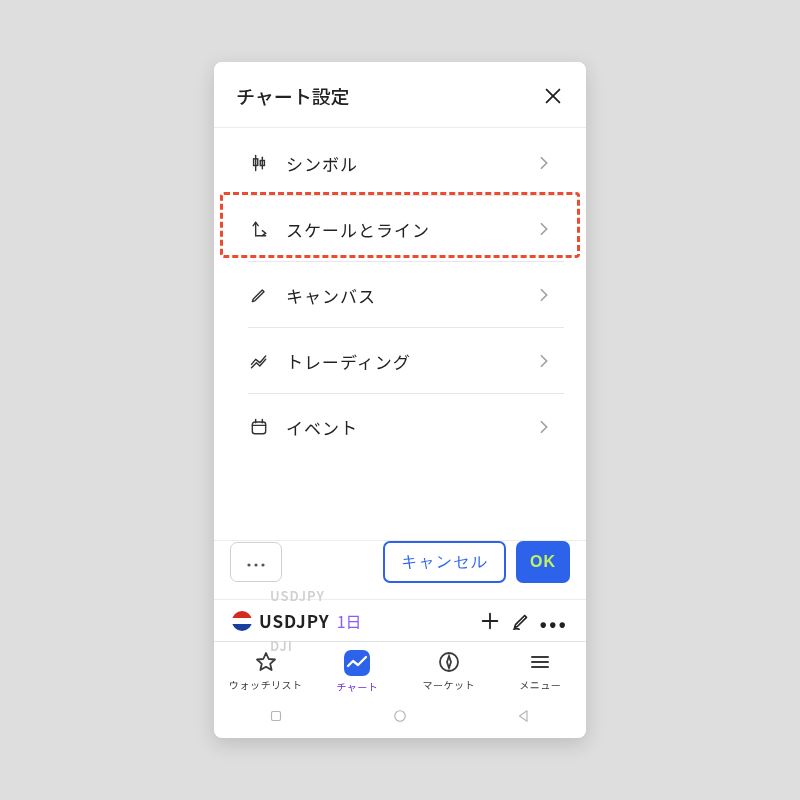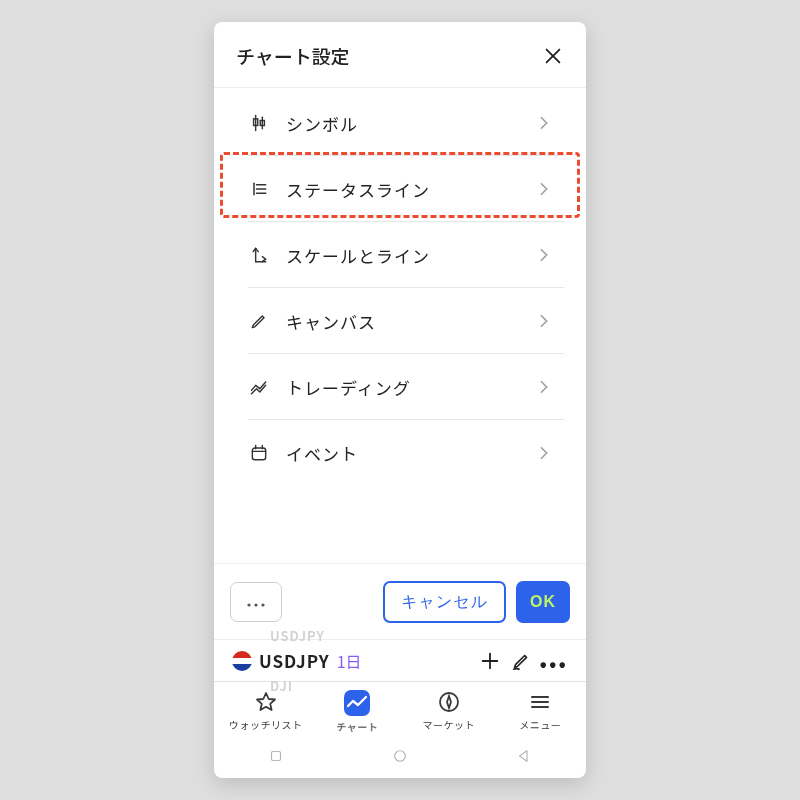--- a/index.html
+++ b/index.html
@@ -8,21 +8,21 @@
       height: 800px;
       background: #dedede;
       display: flex;
       align-items: center;
       justify-content: center;
       font-family: -apple-system, "Hiragino Sans", "Hiragino Kaku Gothic ProN", "Noto Sans JP", sans-serif;
       overflow: hidden;
     }
     .device {
       width: 372px;
-      height: 756px;
+      height: 676px;
       background: #ffffff;
       border-radius: 8px;
       box-shadow: 0 6px 20px rgba(0,0,0,0.15);
       position: relative;
       display: flex;
       flex-direction: column;
       overflow: hidden;
     }
     
     .modal-header {
@@ -70,21 +70,21 @@
       top:64px; height:66px;
       border:3px dashed #ec4b2f;
       border-radius:4px;
       pointer-events:none;
     }
 
     
     .modal-footer {
       display:flex;
       align-items:center;
-      padding: 17px 16px 16px 16px;
+      padding: 0 16px 16px 16px;
       gap:10px;
       border-top:1px solid #ededed;
     }
     .more-btn {
       height:40px; width:52px;
       border:1px solid #d0d0d0;
       border-radius:7px;
       display:flex; align-items:center; justify-content:center;
       background:#fff;
       color:#444;
@@ -154,21 +154,21 @@
       padding:8px 0 4px 6px;
       border-top:1px solid #e3e3e3;
     }
     .tab {
       flex:1;
       display:flex; flex-direction:column; align-items:center; gap:3px;
       color:#3a3a3a;
     }
     .tab svg { width:24px; height:24px; }
     .tab-label { font-size:10px; letter-spacing:0.5px; }
-    .tab.active { color:#737373;font-weight:bold; }
+    .tab.active { color:#6d28d9; }
     .tab.active .tab-chip {
       width:26px; height:26px; border-radius:7px; background:#2d63ea;
       display:flex; align-items:center; justify-content:center;
     }
     .tab.active .tab-chip svg { stroke:#ffffff; }
 
     
     .sysnav {
       height:40px;
       display:flex; align-items:center; justify-content:space-around;
@@ -204,37 +204,20 @@
       </span>
       <span class="row-label">シンボル</span>
       <span class="row-chevron">
         <svg viewBox="0 0 10 16" fill="none" stroke="#a3a3a3" stroke-width="2" stroke-linecap="round">
             <polyline points="2,2 8,8 2,14"></polyline>
           </svg>
       </span>
       <div class="row-divider"></div>
     </div>
 
-    <div class="row">
-      <span class="row-icon">
-        <svg viewBox="0 0 24 24" fill="none" stroke="#333" stroke-width="1.8" stroke-linecap="round">
-          <line x1="6" y1="5" x2="6" y2="19"></line>
-          <line x1="9" y1="7" x2="20" y2="7"></line>
-          <line x1="9" y1="12" x2="20" y2="12"></line>
-          <line x1="9" y1="17" x2="20" y2="17"></line>
-        </svg>
-      </span>
-      <span class="row-label">ステータスライン</span>
-      <span class="row-chevron">
-        <svg viewBox="0 0 10 16" fill="none" stroke="#a3a3a3" stroke-width="2" stroke-linecap="round">
-            <polyline points="2,2 8,8 2,14"></polyline>
-          </svg>
-      </span>
-      <div class="row-divider"></div>
-    </div>
 
     <div class="row">
       <span class="row-icon">
         <svg viewBox="0 0 24 24" fill="none" stroke="#333" stroke-width="1.7" stroke-linecap="round">
           <line x1="8" y1="4" x2="8" y2="20"></line>
           <line x1="8" y1="20" x2="20" y2="20"></line>
           <polyline points="5,8 8,4 11,8"></polyline>
           <polyline points="16,17 20,20 16,23" transform="translate(0,-3)"></polyline>
         </svg>
       </span>

